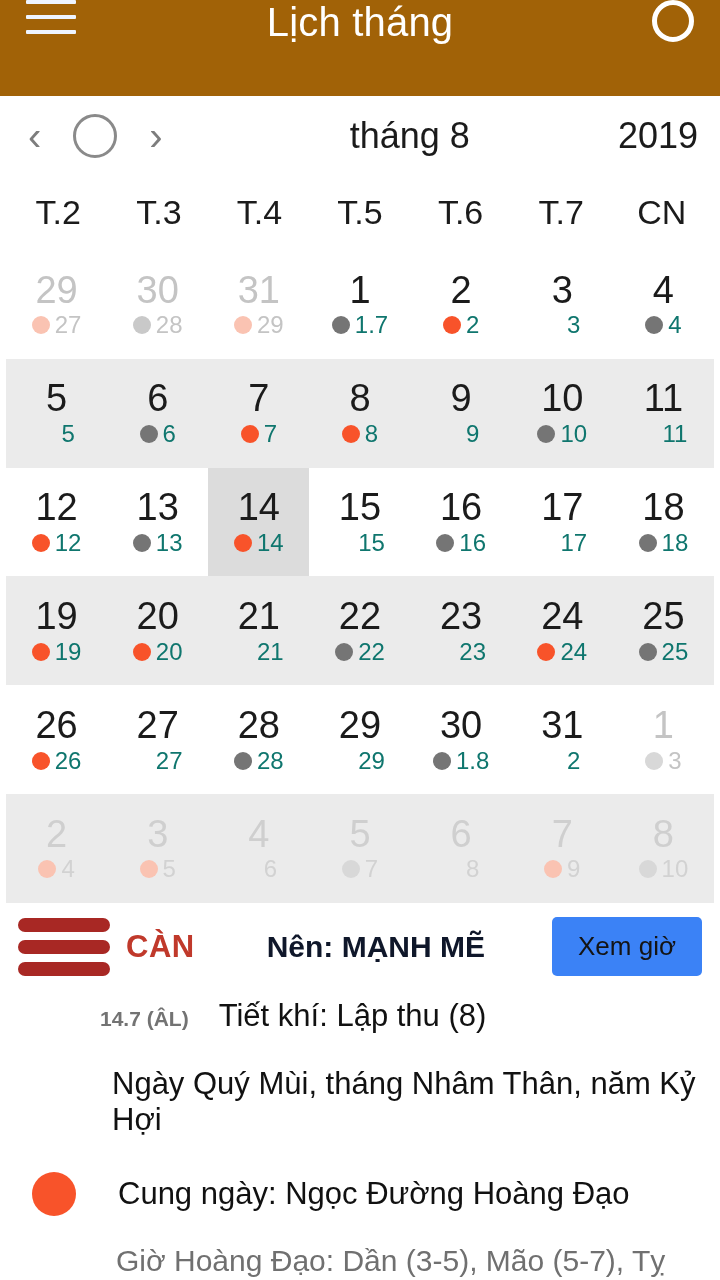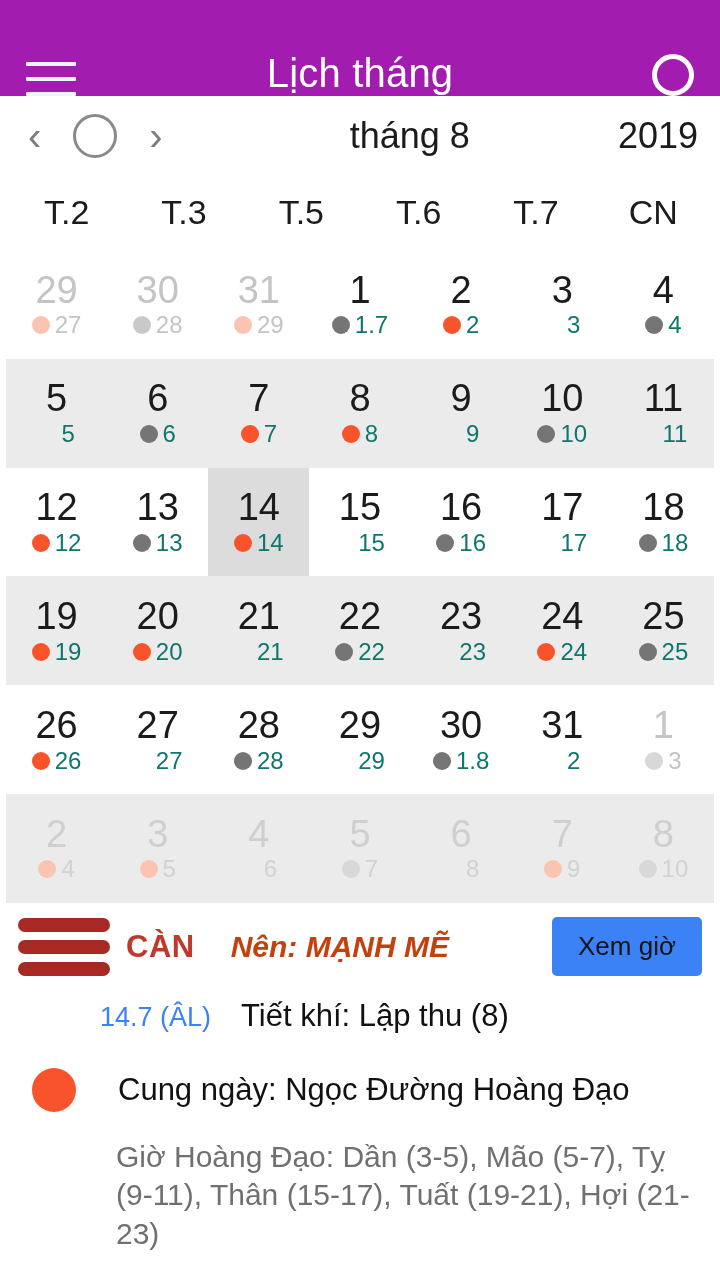--- a/index.html
+++ b/index.html
@@ -6,22 +6,22 @@
   html, body {
     width:720px; height:1280px;
     background:#ffffff;
     font-family:"Liberation Sans", sans-serif;
     overflow:hidden;
   }
   #app { width:720px; height:1280px; position:relative; display:flex; flex-direction:column; }
 
   
   .appbar {
-    height:96px; background:#a21caf;
-    display:flex; align-items:flex-end;
+    height:96px; background:#a16207;
+    display:flex; align-items:flex-start;
     padding:0 26px; flex:0 0 96px;
   }
   .hamburger { width:50px; height:34px; display:flex; flex-direction:column;
     justify-content:space-between; cursor:pointer; }
   .hamburger span { display:block; height:4px; background:#eef4ff; border-radius:1px; }
   .appbar-title {
     flex:1; text-align:center; color:#ffffff;
     font-size:40px; font-weight:400; letter-spacing:.2px;
     margin-left:-8px;
   }
@@ -73,30 +73,30 @@
   .cell.faded .lunar { color:#d2d2d2; }
 
   
   .info { flex:1; padding:0 0 8px 0; background:#fff; position:relative; }
   .info-row1 { display:flex; align-items:center; padding:14px 18px 0 18px; }
   .trigram { width:92px; height:58px; display:flex; flex-direction:column;
     justify-content:space-between; flex:0 0 92px; }
   .trigram span { display:block; height:14px; background:#a82824; border-radius:7px; }
   .can-label { font-size:31px; font-weight:bold; color:#c0392b;
     margin-left:16px; letter-spacing:.5px;text-align:right; }
-  .nen-label { font-size:30px; font-weight:bold; color:#c2410c;
-    margin-left:36px; white-space:nowrap;font-style:italic; }
+  .nen-label { font-size:30px; font-weight:bold; color:#0f172a;
+    margin-left:72px; white-space:nowrap; }
   .xem-gio {
     margin-left:auto; background:#3b82f6; color:#141414;
     font-size:26px; border:none; border-radius:5px;
     padding:14px 26px; cursor:pointer;
     font-family:"Liberation Sans", sans-serif;
   }
   .info-row2 { display:flex; align-items:baseline; padding:22px 18px 0 100px; }
-  .lunar-big { font-size:27px; font-weight:normal; color:#3b82f6; }
+  .lunar-big { font-size:21px; font-weight:bold; color:#737373; }
   .tietkhi { font-size:31px; color:#111; margin-left:30px; }
   .info-row3 { padding:32px 18px 0 112px; font-size:31px; color:#111; }
   .info-row4 { display:flex; align-items:center; padding:34px 6px 0 32px; }
   .bigdot { width:44px; height:44px; border-radius:50%; background:#f8532a; flex:0 0 44px; }
   .cungngay { font-size:31px; color:#111; margin-left:42px; }
   .info-row5 { padding:26px 22px 0 116px; font-size:30px; color:#707070; line-height:1.28; }
 </style>
 </head>
 <body>
 
@@ -117,20 +117,21 @@
     <div class="ring-gray"></div>
     <div class="chev">›</div>
     <div class="monthbar-spacer"></div>
     <div class="month-label">tháng 8</div>
     <div class="year-label">2019</div>
   </div>
 
   <div class="weekdays">
     <div>T.2</div>
     <div>T.3</div>
+    <div>T.4</div>
     <div>T.5</div>
     <div>T.6</div>
     <div>T.7</div>
     <div>CN</div>
   </div>
 
   <div class="grid" id="grid">
       <div class="week">
         <div class="cell out">
           <div class="daynum">29</div>
@@ -450,20 +451,21 @@
       <div class="can-label">CÀN</div>
       <div class="nen-label">Nên: MẠNH MẼ</div>
       <button class="xem-gio">Xem giờ</button>
     </div>
 
     <div class="info-row2">
       <div class="lunar-big">14.7 (ÂL)</div>
       <div class="tietkhi">Tiết khí: Lập thu (8)</div>
     </div>
 
+    <div class="info-row3">Ngày Quý Mùi, tháng Nhâm Thân, năm Kỷ Hợi</div>
 
     <div class="info-row4">
       <div class="bigdot"></div>
       <div class="cungngay">Cung ngày: Ngọc Đường Hoàng Đạo</div>
     </div>
 
     <div class="info-row5">Giờ Hoàng Đạo: Dần (3-5), Mão (5-7), Tỵ (9-11), Thân (15-17), Tuất (19-21), Hợi (21-23)</div>
   </div>
 
 </div>

